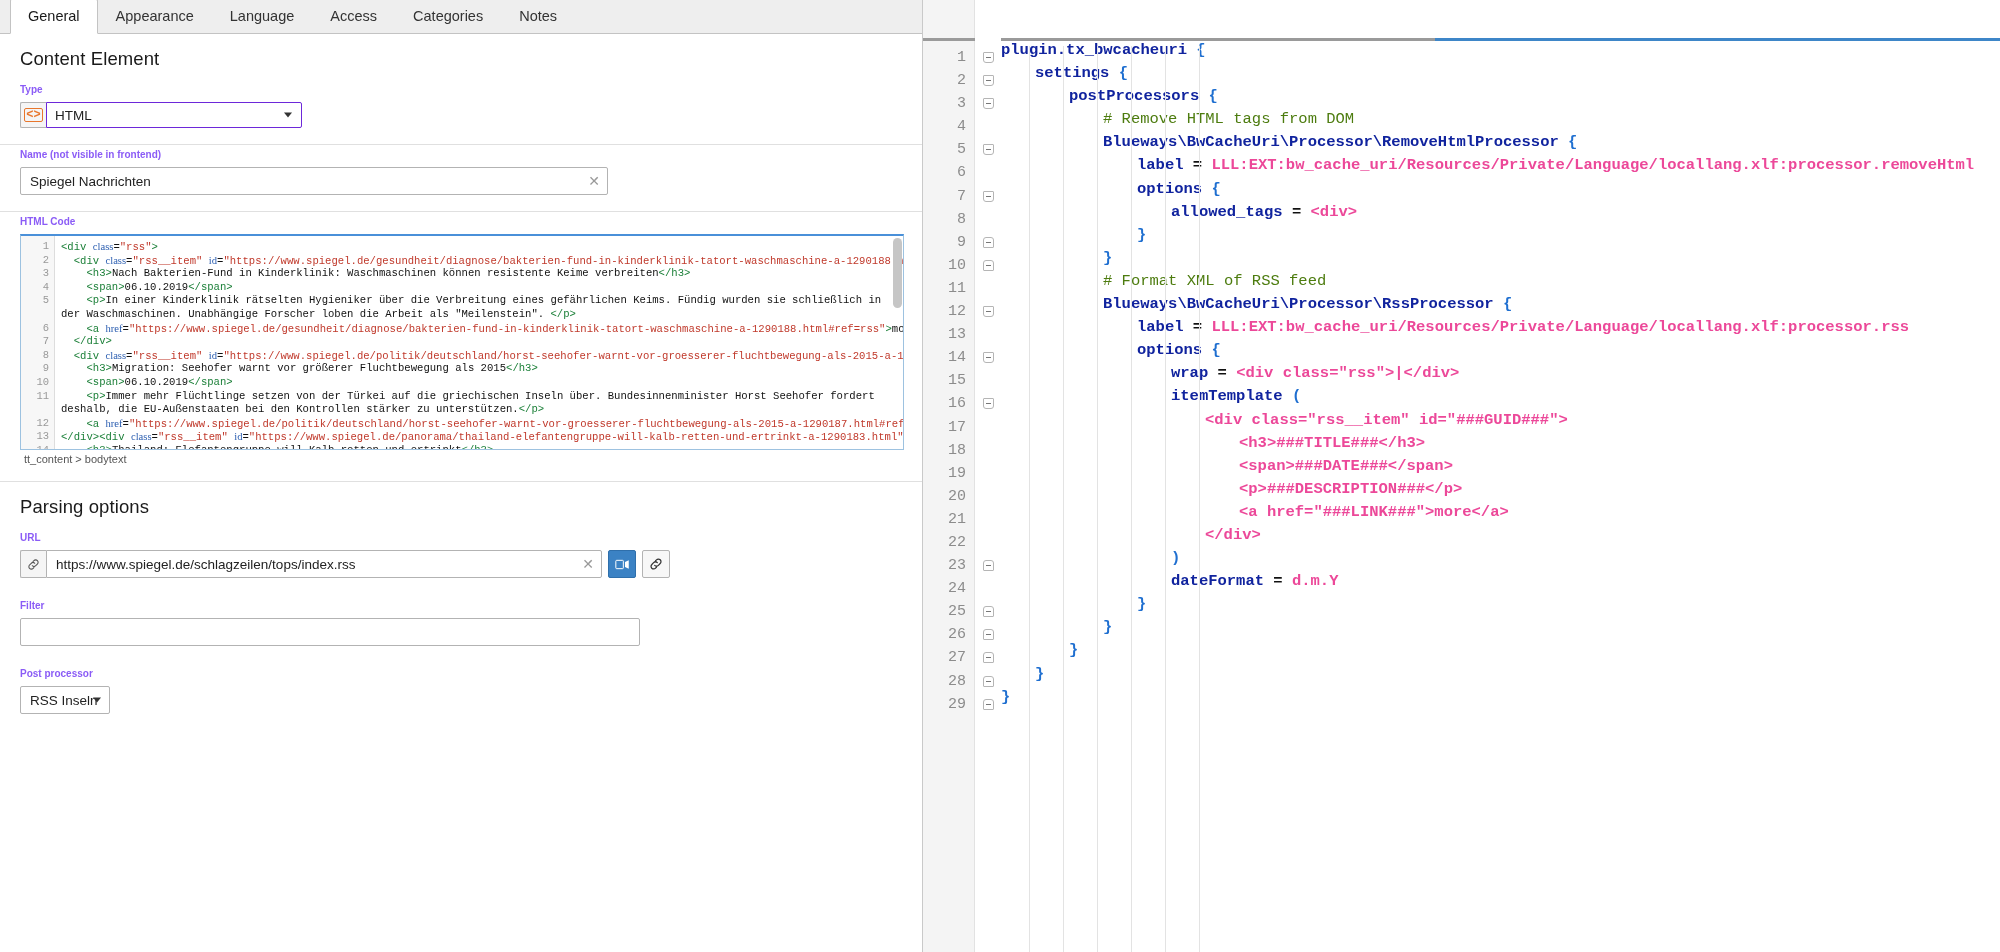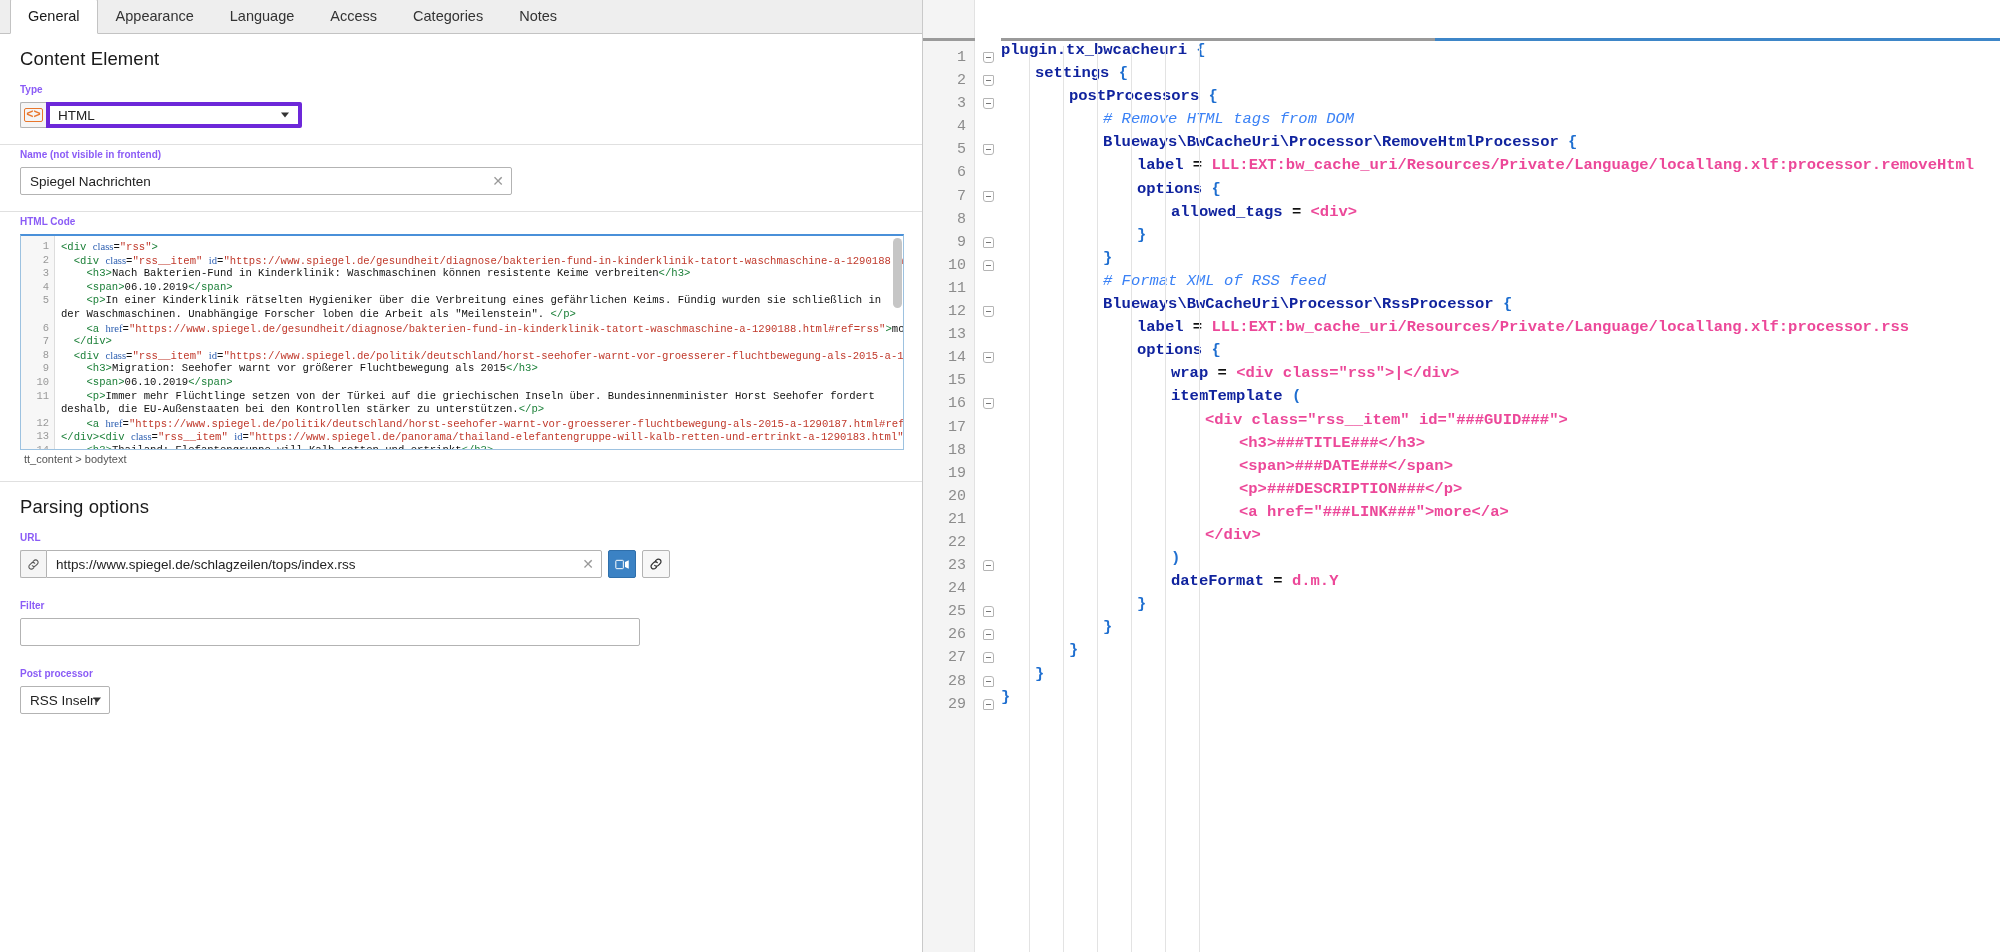--- a/index.html
+++ b/index.html
@@ -90,21 +90,21 @@
     border-radius: 2px 0 0 2px;
   }
   .icon-code {
     color: #e8762c; font-size: 12px; font-family: "Liberation Mono", monospace;
     font-weight: bold; line-height: 1;
     border: 1px solid #e8762c; border-radius: 2px;
     padding: 0px 1px; display:inline-block;
   }
   .select-ctl {
     flex: 1;
-    border: 4px solid #6d28d9;
+    border: 1px solid #6d28d9;
     background: #ffffff;
     border-radius: 0 2px 2px 0;
     display: flex; align-items: center;
     padding: 0 8px;
     font-size: 13.5px; color: #222;
     position: relative;
   }
   .select-ctl .caret {
     position: absolute; right: 9px; top: 50%; transform: translateY(-50%);
     width: 0; height: 0;
@@ -123,21 +123,21 @@
   .select-plain .caret {
     position: absolute; right: 8px; top: 50%; transform: translateY(-50%);
     width: 0; height: 0;
     border-left: 4.5px solid transparent;
     border-right: 4.5px solid transparent;
     border-top: 5px solid #333;
   }
   .select-rss { width: 90px; height: 28px; }
 
   
-  .input-wrap { position: relative; width: 492px; height: 28px; }
+  .input-wrap { position: relative; width: 588px; height: 28px; }
   .input-wrap input {
     width: 100%; height: 100%;
     border: 1px solid #b3b3b3; border-radius: 2px;
     background: #fff;
     font-size: 13.5px; color: #222;
     padding: 0 26px 0 9px;
     font-family: "Liberation Sans", sans-serif;
   }
   .clear-x {
     position: absolute; right: 8px; top: 50%; transform: translateY(-50%);
@@ -300,21 +300,21 @@
     font-weight: bold;
     line-height: 23.1px;
     white-space: nowrap;
     overflow: hidden;
     position: relative;
   }
   .ts-code .tsline { height: 23.1px; line-height: 23.1px; white-space: pre; }
   .ts-ind { position:absolute; top:46px; bottom:0; width:1px; background:#e3e3e3; }
   .k-obj   { color: #10239e; }
   .k-brace { color: #1f6fd0; }
-  .k-cmt   { color: #3b82f6; font-style: italic; font-weight: normal; text-align: right; }
+  .k-cmt   { color: #4d7c0f; font-weight: normal; text-align: right; }
   .k-val   { color: #ec4899; }
   .k-op    { color: #111111; }
 </style>
 </head>
 <body>
 
 <div class="screen">
 
   <div class="left-panel">
 

